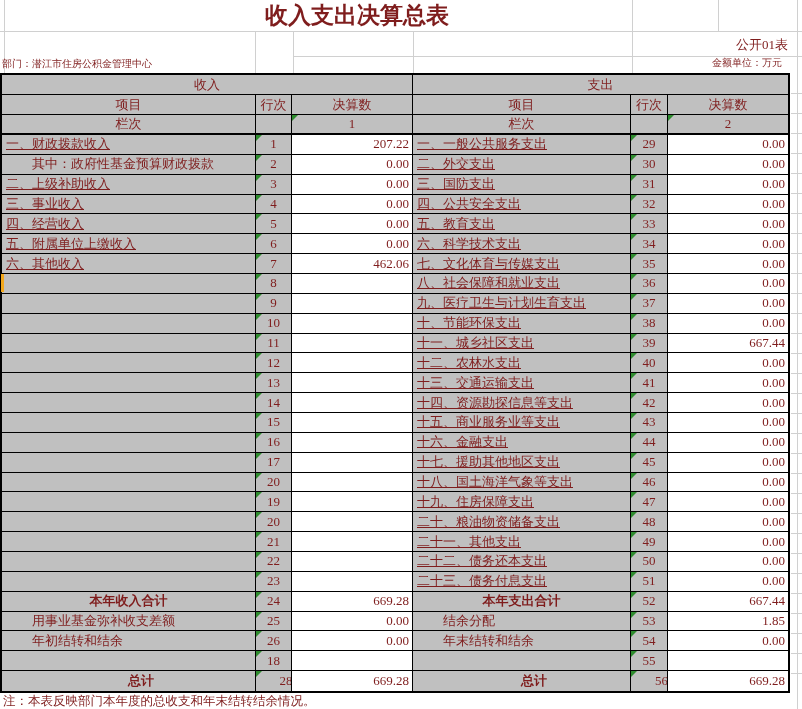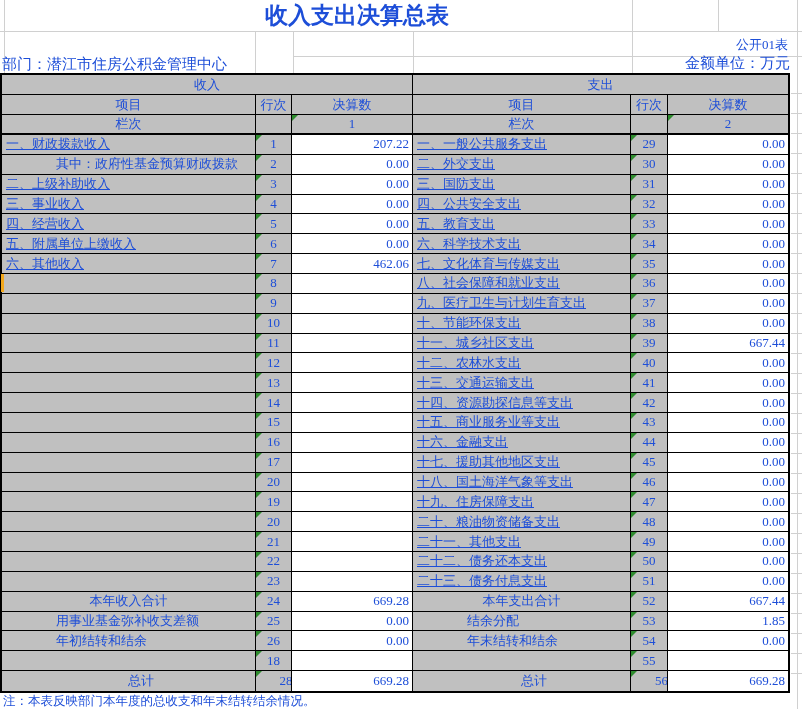--- a/index.html
+++ b/index.html
@@ -1,35 +1,35 @@
 <!DOCTYPE html>
 <html><head>
 <meta charset="utf-8">
 <style>
   html,body{margin:0;padding:0;background:#fff;}
   .sheet{
     position:relative;width:802px;height:709px;overflow:hidden;
-    background:#ffffff;color:#1d4ed8;
+    background:#ffffff;color:#7f1d1d;
     font-family:"Liberation Serif","DejaVu Serif",serif;
   }
   
   .gl{position:absolute;background:#d0d0d0;}
   
   .title{
     position:absolute;top:0;left:0;width:714px;height:31px;
     text-align:center;font-size:23px;font-weight:bold;line-height:31px;
     white-space:nowrap;z-index:2;
   }
   .pubrow{
     position:absolute;top:31px;left:0;width:788px;height:25px;
     text-align:right;font-size:13px;line-height:28px;z-index:2;white-space:nowrap;
   }
-  .deptrow{position:absolute;top:56px;left:0;width:802px;height:17px;font-size:15px;line-height:16px;z-index:2;}
+  .deptrow{position:absolute;top:56px;left:0;width:802px;height:17px;font-size:10px;line-height:16px;z-index:2;}
   .dept{position:absolute;left:2px;top:0;white-space:nowrap;}
-  .unit{position:absolute;right:12px;top:-1px;white-space:nowrap;}
+  .unit{position:absolute;right:20px;top:-1px;white-space:nowrap;}
   
   .tbl{
     position:absolute;top:73px;left:0;width:790px;height:620px;
     box-sizing:border-box;border:2px solid #000;background:#c0c0c0;
     display:grid;z-index:3;
     grid-template-columns:254px 36px 121px 218px 37px 120px;
     grid-template-rows:20px 20px 20px repeat(28, 1fr);
   }
   .cell{
     position:relative;box-sizing:border-box;
@@ -37,22 +37,22 @@
     overflow:hidden;white-space:nowrap;
     display:flex;align-items:center;
     font-size:13px;
   }
   .cell span{position:relative;z-index:1;}
   .gray{background:#c0c0c0;}
   .white{background:#ffffff;}
   .c{justify-content:center;text-align:center;}
   .r{justify-content:flex-end;padding-right:3px;}
   .l{padding-left:4px;text-decoration:underline;}
-  .ind{padding-left:54px;}
-  .b{font-weight:normal;}
+  .ind{padding-left:30px;}
+  .b{font-weight:bold;}
   .bb2{border-bottom-width:2px;}
   .bb0{border-bottom:none;padding-left:25px;}
   .br0{border-right:none;}
   .span3a{grid-column:1/4;}
   .span3b{grid-column:4/7;}
   .corner{
     position:absolute;top:0;left:0;width:0;height:0;
     border-top:6px solid #2e8b2e;border-right:6px solid transparent;z-index:2;
   }
   .marker{position:absolute;left:1px;top:274px;width:3px;height:18px;background:#f2a81d;z-index:6;}

